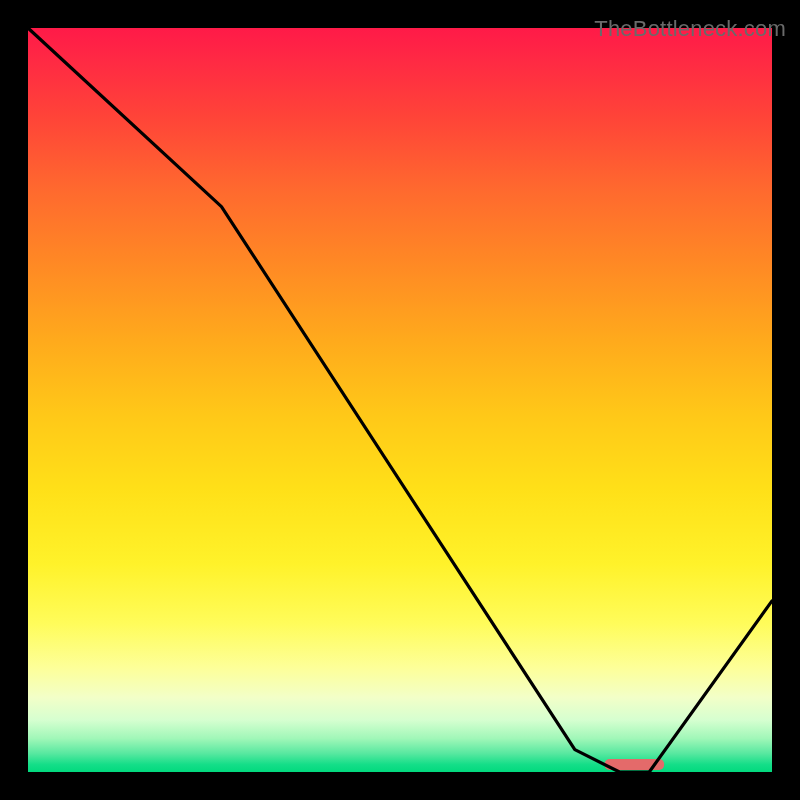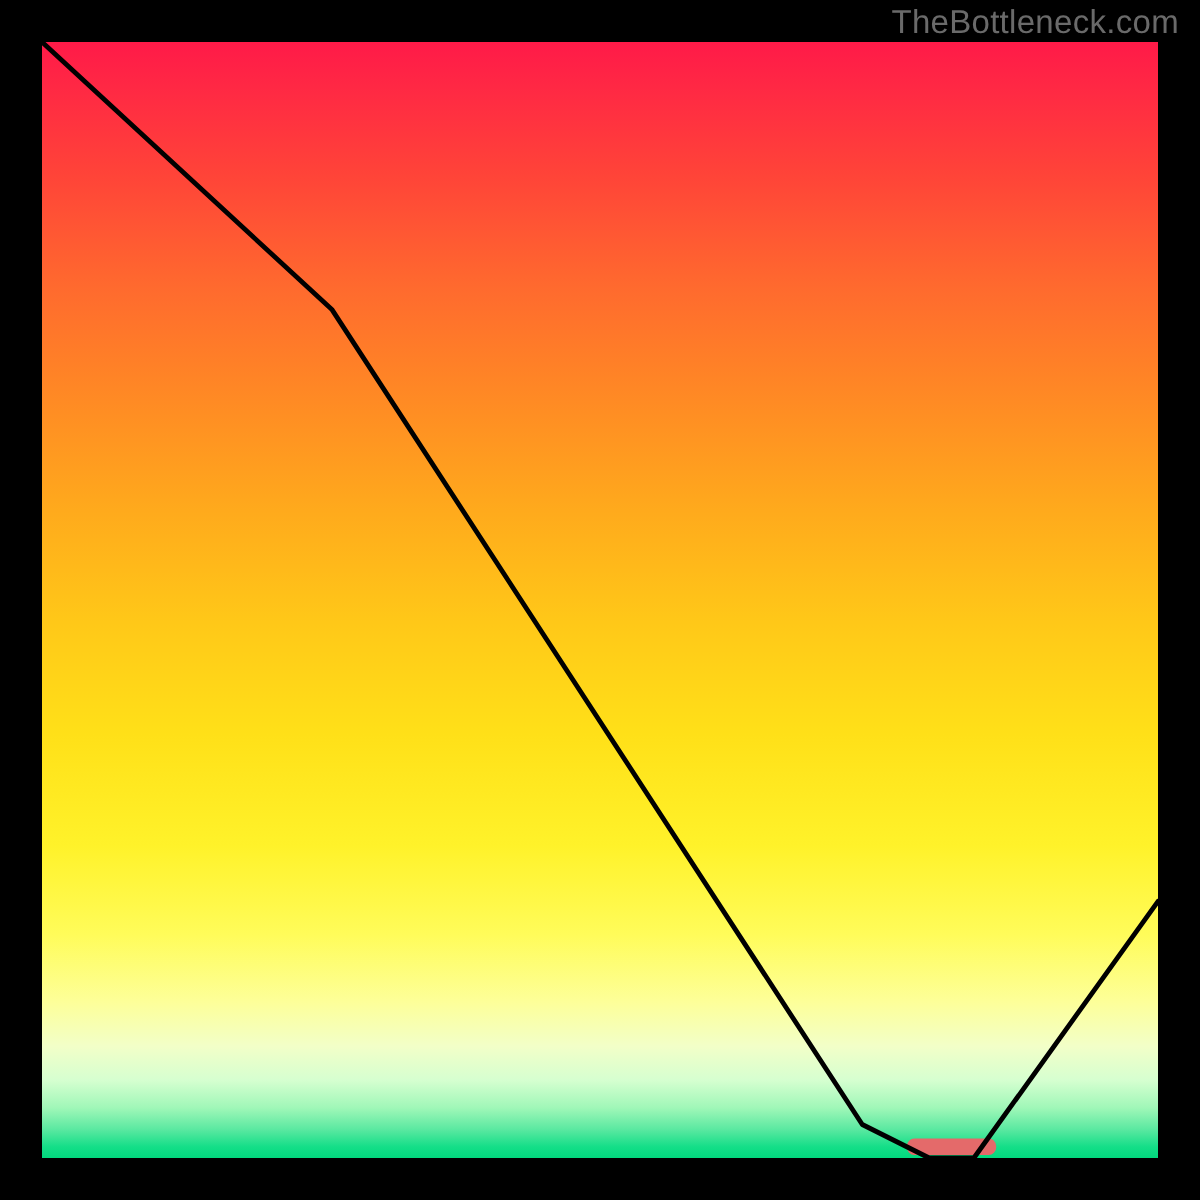--- a/index.html
+++ b/index.html
@@ -12,21 +12,21 @@
     font-family: Arial, sans-serif;
   }
   .container {
     width: 800px;
     height: 800px;
     position: relative;
     background: #000;
   }
   .watermark {
     position: absolute;
-    top: 2px;
+    top: 16px;
     right: 14px;
     color: #6a6a6a;
     font-size: 22px;
     font-weight: 500;
     z-index: 10;
     letter-spacing: 0.2px;
   }
   .plot-area {
     position: absolute;
     left: 28px;

